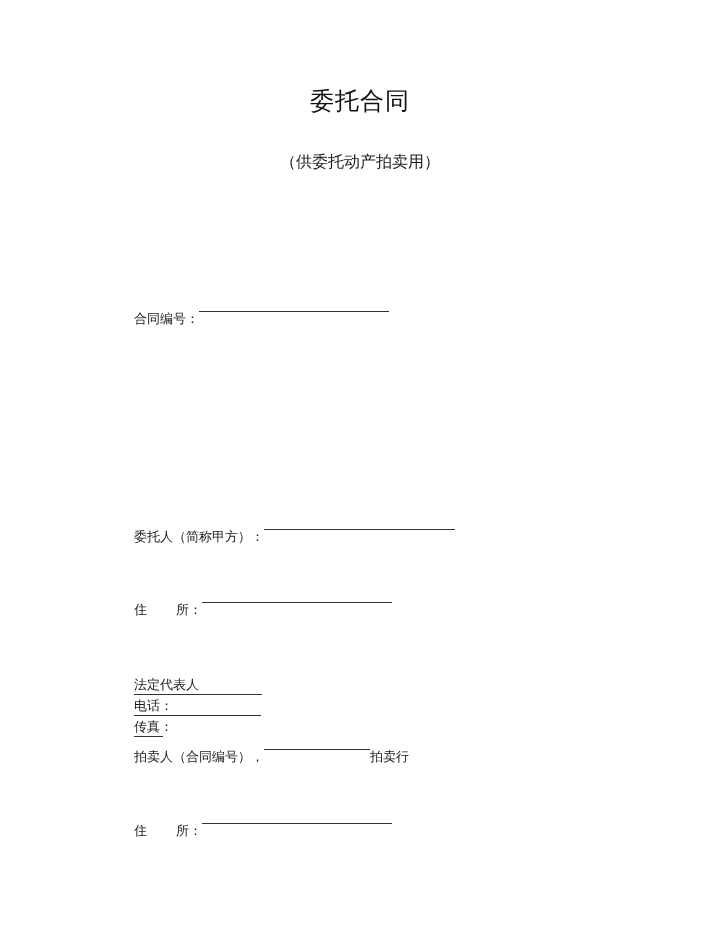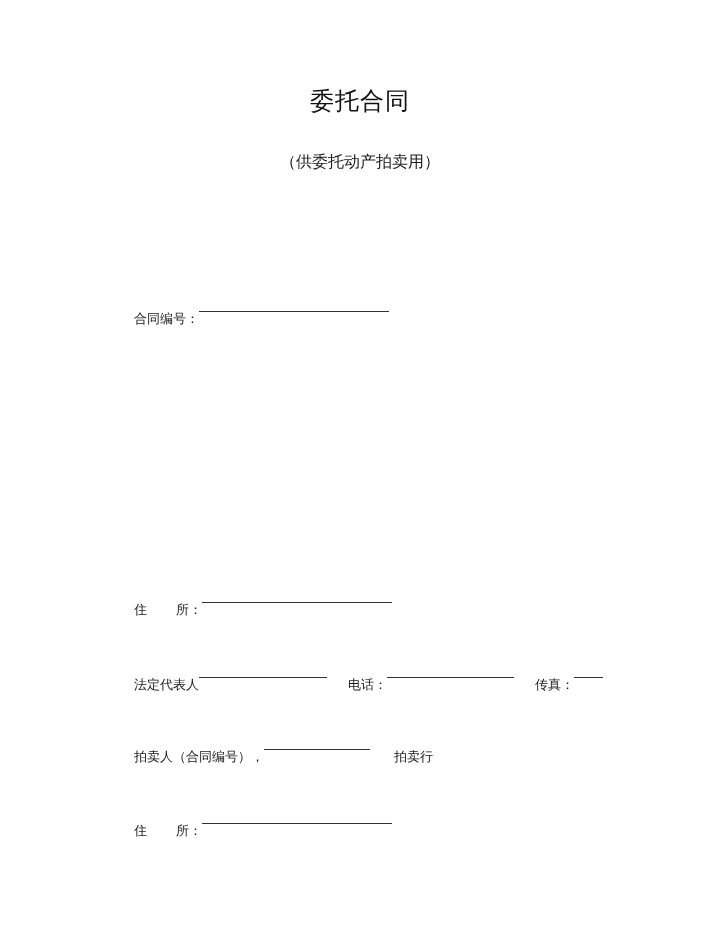--- a/index.html
+++ b/index.html
@@ -58,46 +58,50 @@
     .label {
       display: inline-block;
     }
     .blank {
       display: inline-block;
       height: 1px;
       border-bottom: 1px solid #333;
       margin-bottom: 2px;
     }
     .spaced-label .c1 { display: inline-block; width: 42px; }
-    .suffix { display: inline-block; margin-left: 24px; }
+    .suffix { display: inline-block; }
     .gap { display: inline-block; }
   </style>
 </head>
 <body>
 
 <div class="page">
 
   <div class="title">委托合同</div>
   <div class="subtitle">（供委托动产拍卖用）</div>
 
   <div class="field" style="top:310px;">
     <span class="label">合同编号：</span>
     <span class="blank" style="width:190px;"></span>
   </div>
 
 
 
+  <div class="field" style="top:528px;">
+    <span class="label">委托人（简称甲方）：</span>
+    <span class="blank" style="width:191px;"></span>
+  </div>
 
   <div class="field spaced-label" style="top:601px;">
     <span class="c1">住</span>
     <span class="label">所：</span>
     <span class="blank" style="width:190px;"></span>
   </div>
 
-  <div class="field" style="top:676px;">
+  <div class="field" style="top:676px;flex-direction:column;">
     <span class="label">法定代表人</span>
     <span class="blank" style="width:128px;"></span>
     <span class="gap" style="width:21px;"></span>
     <span class="label">电话：</span>
     <span class="blank" style="width:127px;"></span>
     <span class="gap" style="width:21px;"></span>
     <span class="label">传真：</span>
     <span class="blank" style="width:29px;"></span>
   </div>
 

